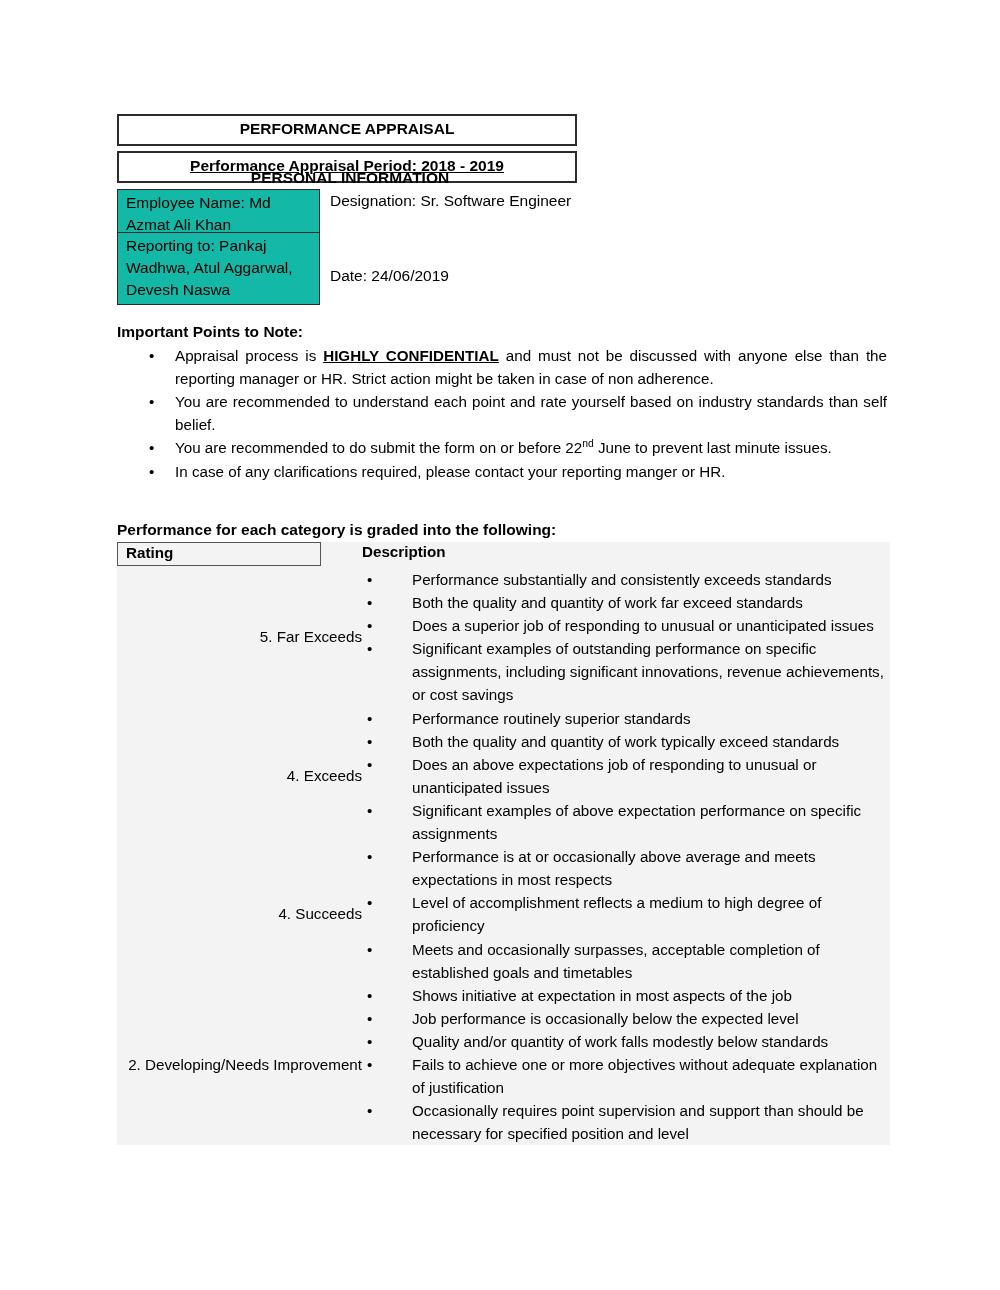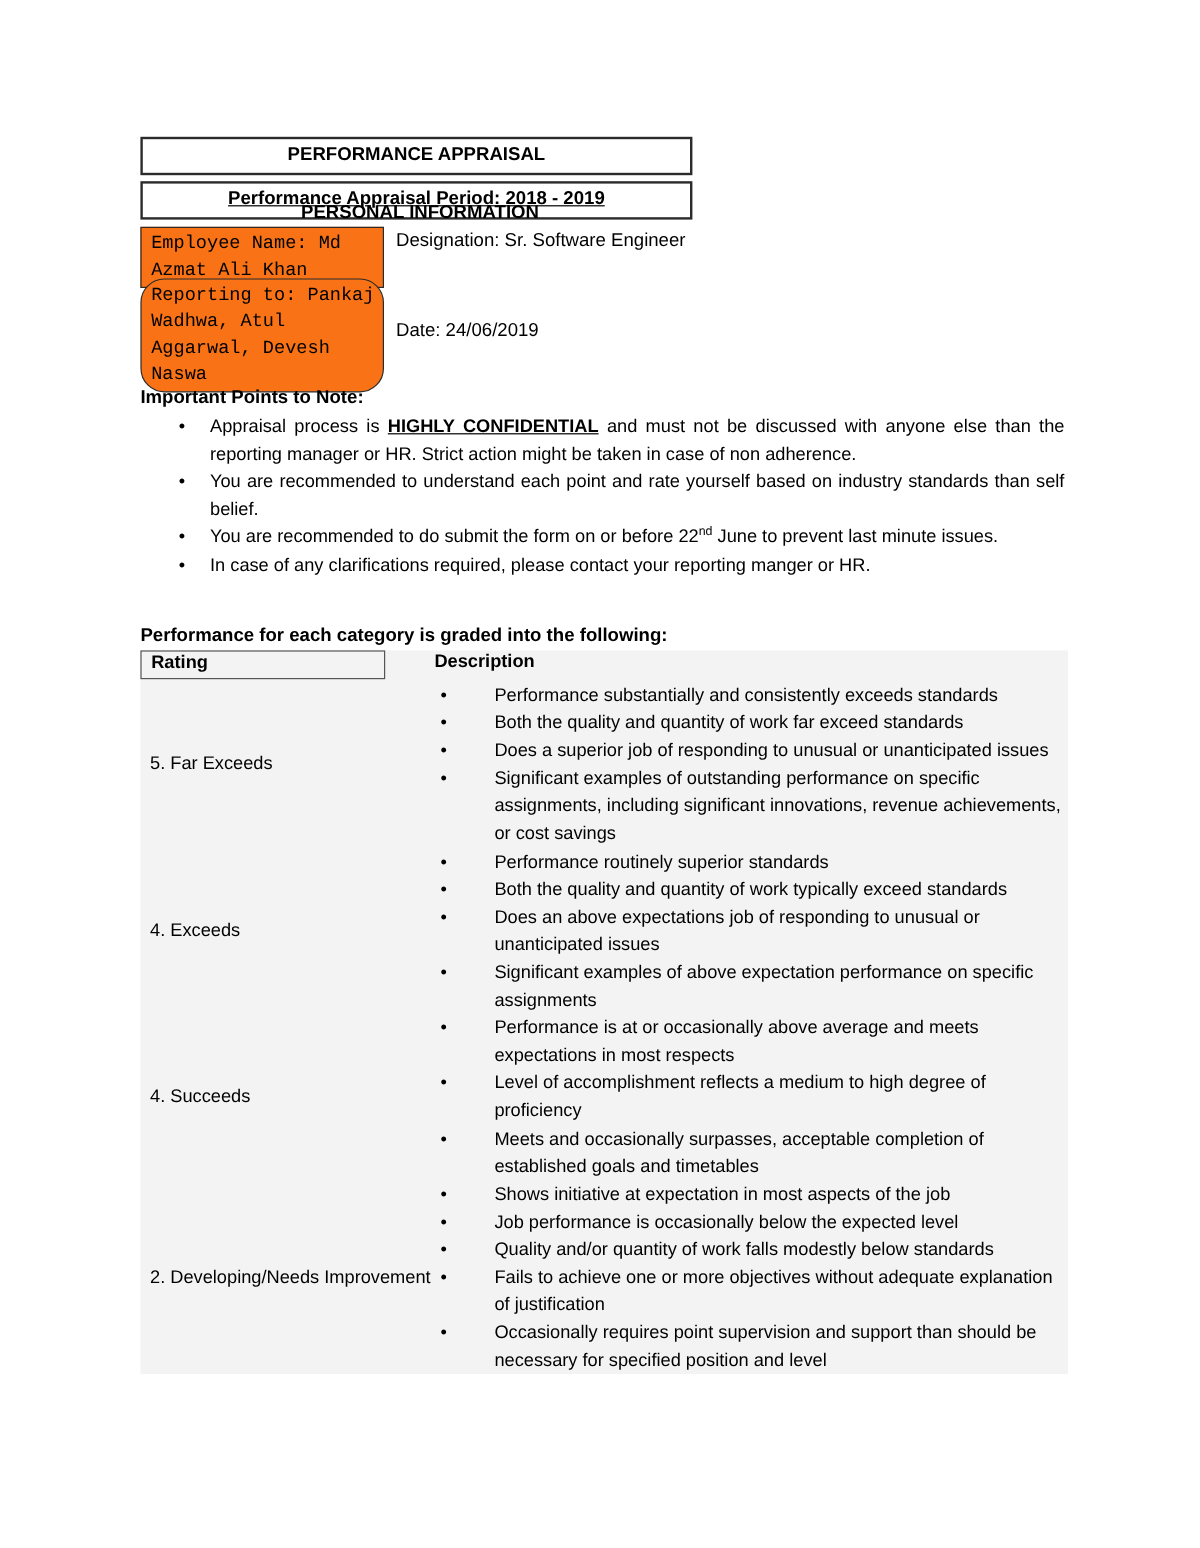--- a/index.html
+++ b/index.html
@@ -53,25 +53,24 @@
   
   .pi-left-cell {
     position: absolute;
     left: 117px;
     width: 203px;
     box-sizing: border-box;
     border: 1.6px solid #2b2b2b;
     font-size: 15.5px;
     line-height: 1.42;
     padding: 2px 6px 3px 8px;
-    background: #f97316;
-    font-family: Liberation Mono, monospace;
+    background: #14b8a6;
   }
   #pi-name-cell { top: 189px; }
-  #pi-reporting-cell { top: 232px; border-radius: 20px; }
+  #pi-reporting-cell { top: 232px; }
 
   .pi-right-text {
     position: absolute;
     left: 330px;
     font-size: 15.5px;
     line-height: 1.42;
     width: 360px;
   }
   #pi-designation { top: 190px; }
   #pi-date { top: 265px; }
@@ -159,20 +158,21 @@
     display: flex;
     align-items: center;
   }
   .rt-rating-cell {
     width: 245px;
     flex: 0 0 245px;
     box-sizing: border-box;
     padding-left: 8px;
     font-size: 15.2px;
     line-height: 1.45;
+    text-align: right;
   }
   .rt-desc-cell {
     flex: 1 1 auto;
     box-sizing: border-box;
     padding-right: 2px;
     font-size: 15.2px;
     line-height: 1.52;
   }
   .rt-bullet-line {
     position: relative;

